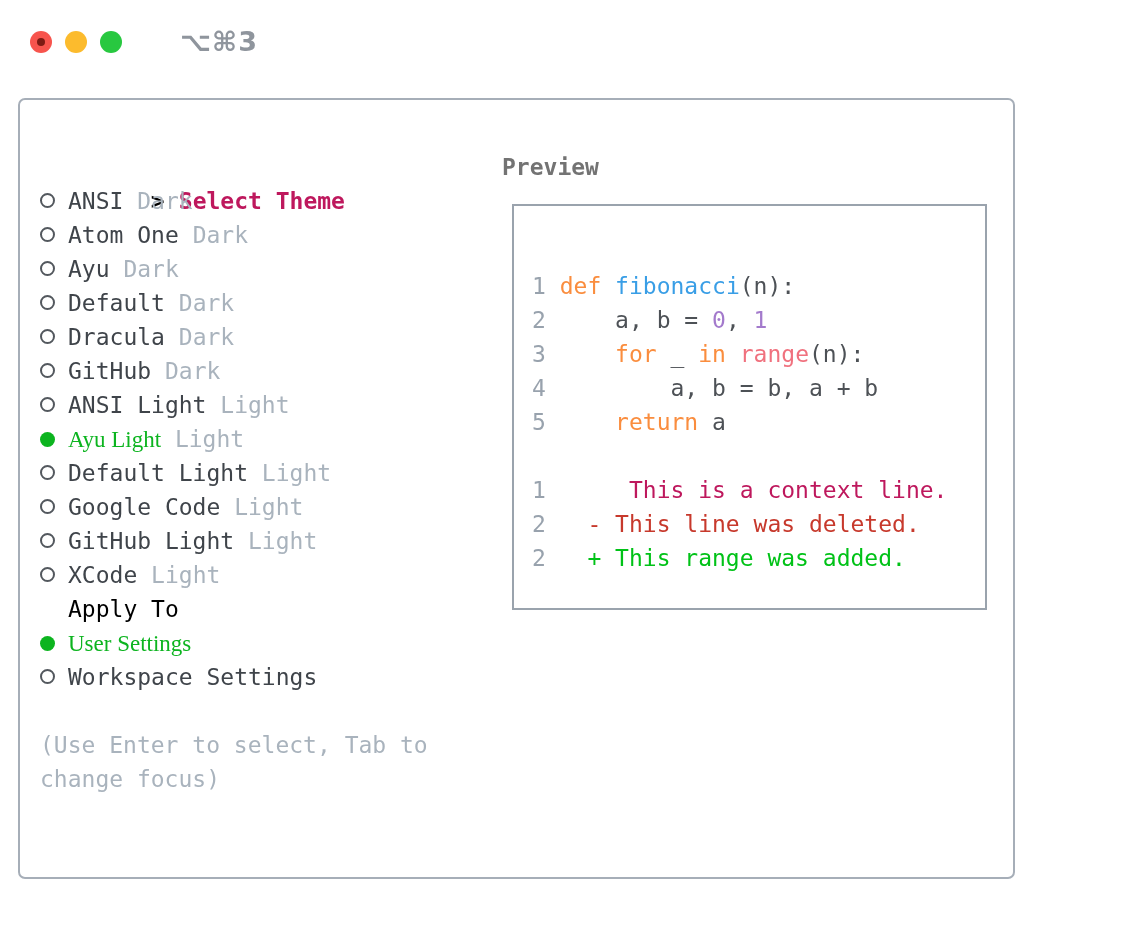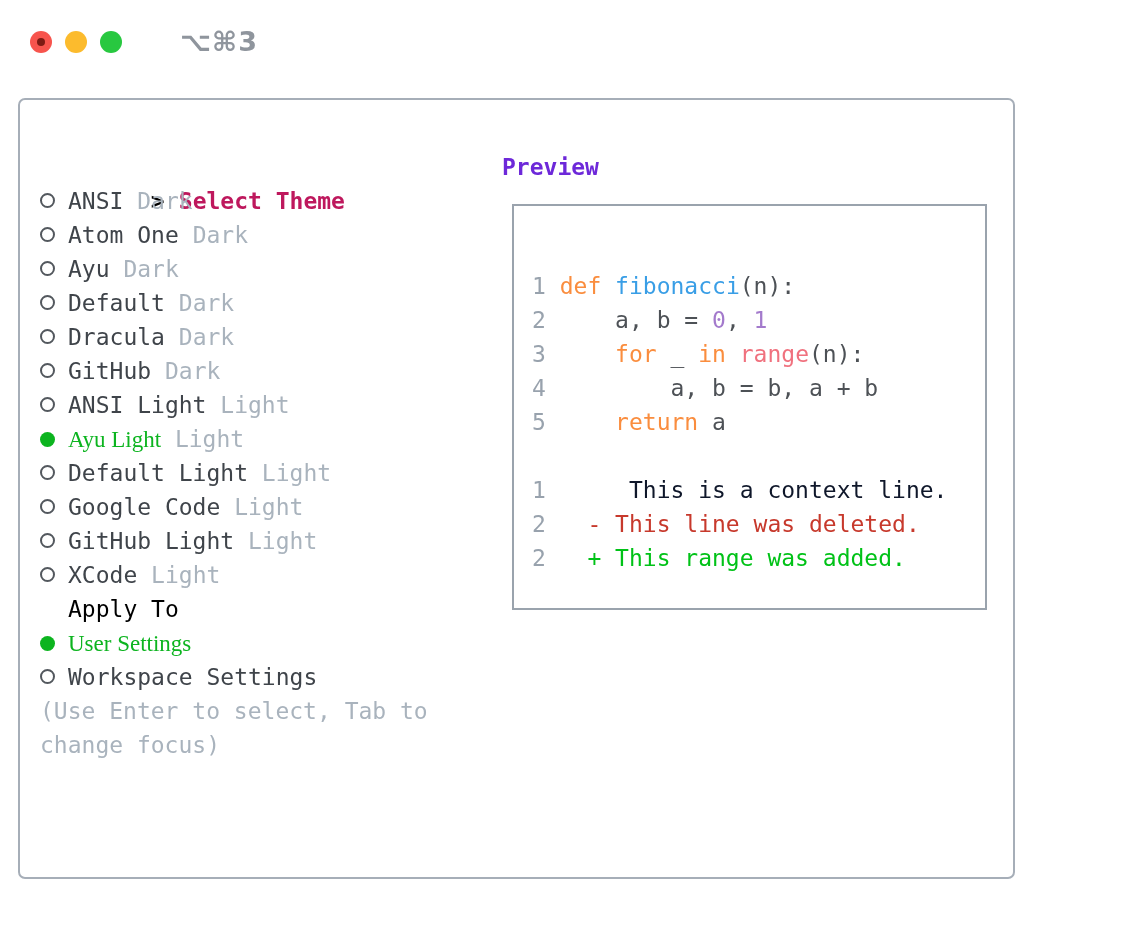--- a/index.html
+++ b/index.html
@@ -27,34 +27,34 @@
   .hdr-text{font-weight:bold;color:#be185d;}
   .marker{display:inline-block;width:28px;}
   .ring{display:inline-block;width:11px;height:11px;border:2.5px solid #53585e;
       border-radius:50%;vertical-align:1px;}
   .dot{display:inline-block;width:15px;height:15px;background:var(--sel-green);
       border-radius:50%;vertical-align:0px;}
   .t-name{color:#3f444a;}
   .t-name.selected{color:var(--sel-green);font-family:Liberation Serif, serif;}
   .t-var{color:var(--muted);}
   .apply-header{padding-left:28px;color:#000;}
-  .hint{width:430px;font-size:23px;line-height:34px;color:var(--muted);
+  .hint{margin-top:34px;width:430px;font-size:23px;line-height:34px;color:var(--muted);
       white-space:normal;}
   
-  .preview-title{position:absolute;left:482px;top:50px;font-weight:bold;color:#6d28d9;text-align:center;}
+  .preview-title{position:absolute;left:482px;top:50px;font-weight:bold;color:#737373;text-align:center;}
   .preview-box{position:absolute;left:492px;top:104px;width:475px;height:406px;
       border:2px solid #9aa3ad;box-sizing:border-box;padding:63px 0 0 18px;background:#fff;}
   .code-line{height:34px;line-height:34px;font-size:23px;white-space:pre;}
   .tk-gutter{color:#98a2ad;}
   .tk-plain{color:#4d5156;}
   .tk-kw{color:var(--kw);}
   .tk-fn{color:var(--fn);}
   .tk-num{color:var(--numc);}
   .tk-builtin{color:var(--builtin);margin-top:40px;}
-  .tk-ctx{color:#0f172a;}
+  .tk-ctx{color:#be185d;}
   .tk-del{color:var(--del);}
   .tk-add{color:var(--add);}
 </style>
 </head>
 <body>
 
 <div class="stage">
 
   <div class="titlebar">
     <span class="tl red">

